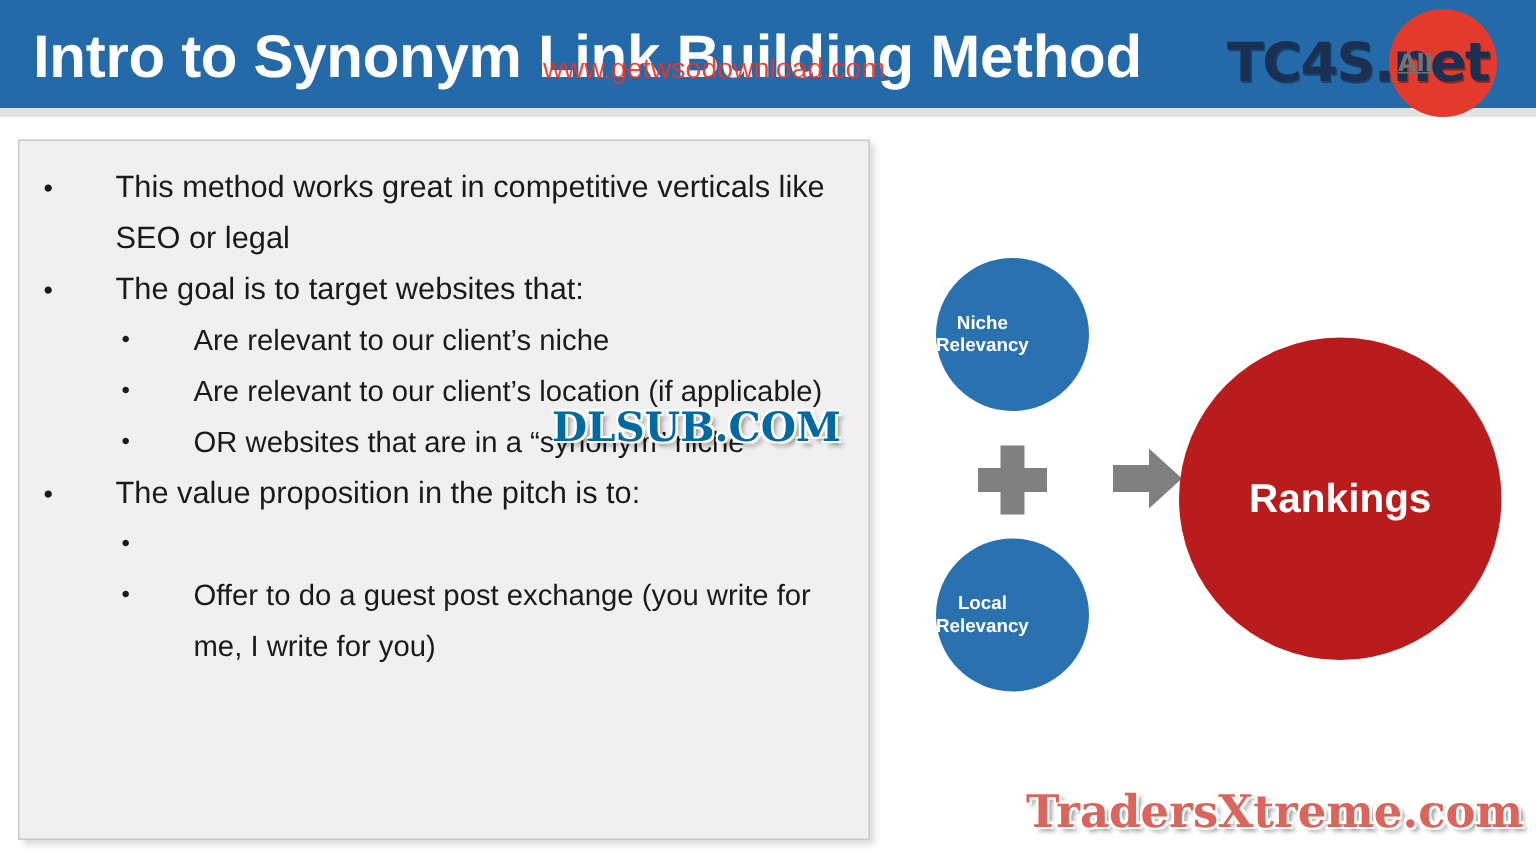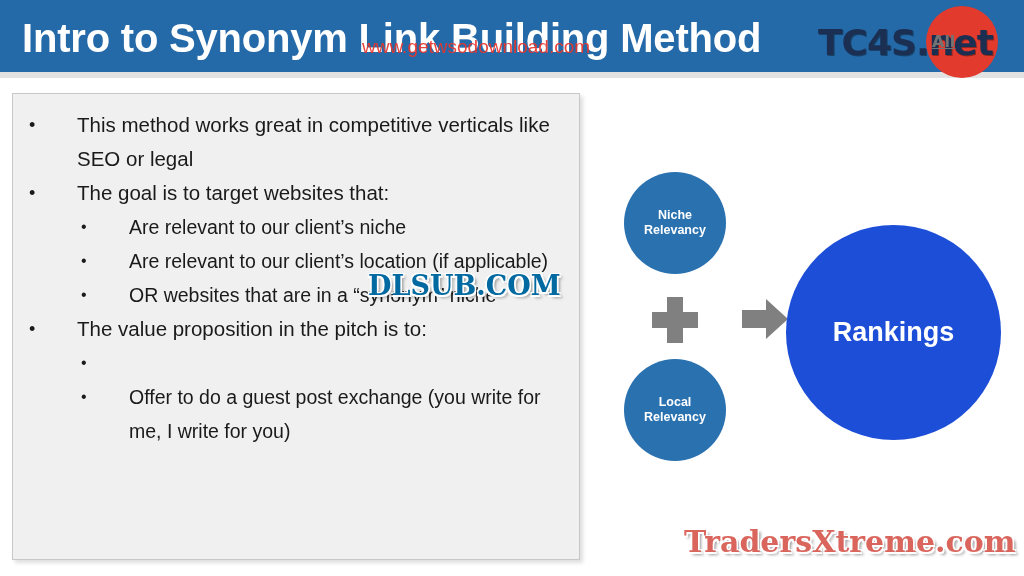--- a/index.html
+++ b/index.html
@@ -128,36 +128,35 @@
   #diagram { position: absolute; left: 600px; top: 85px; width: 424px; height: 430px; }
 
   .circle-blue {
     position: absolute;
     border-radius: 50%;
     background: #2a71b0;
     color: #ffffff;
     font-weight: bold;
     display: flex;
     align-items: center;
-    justify-content: center;
     text-align: center;
     font-size: 12.5px;
     line-height: 15px;
   }
   #circle-niche  { left: 24px;  top: 87px;  width: 102px; height: 102px; }
   #circle-local  { left: 24px;  top: 274px; width: 102px; height: 102px; }
 
   #circle-rankings {
     position: absolute;
     left: 186px;
     top: 140px;
     width: 215px;
     height: 215px;
     border-radius: 50%;
-    background: #1d4ed8;
+    background: #b91c1c;
     color: #ffffff;
     display: flex;
     align-items: center;
     justify-content: center;
     font-size: 27px;
     font-weight: bold;
     text-align: center;
   }
 
   #plus-icon {

